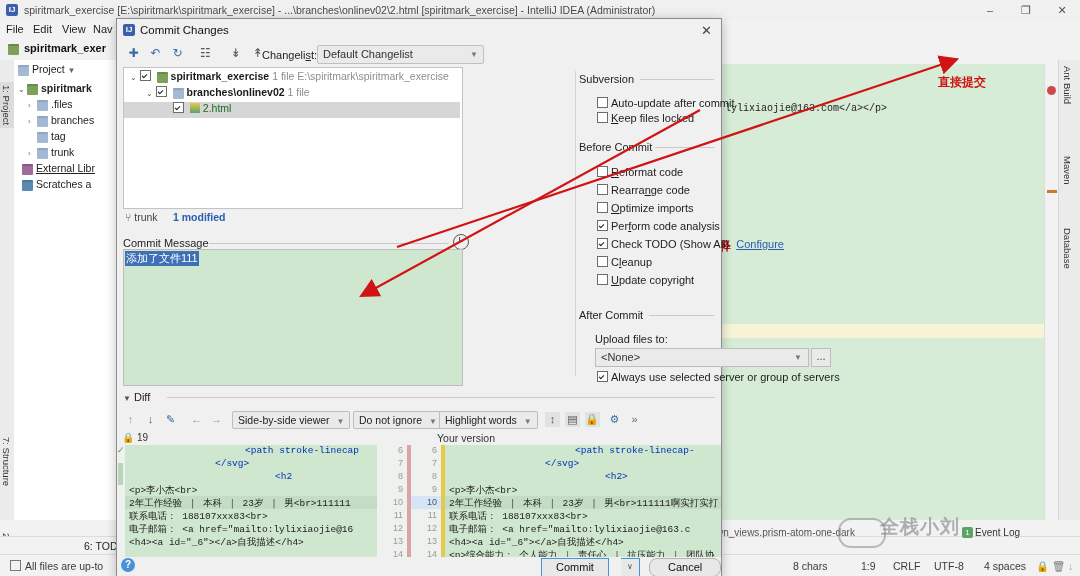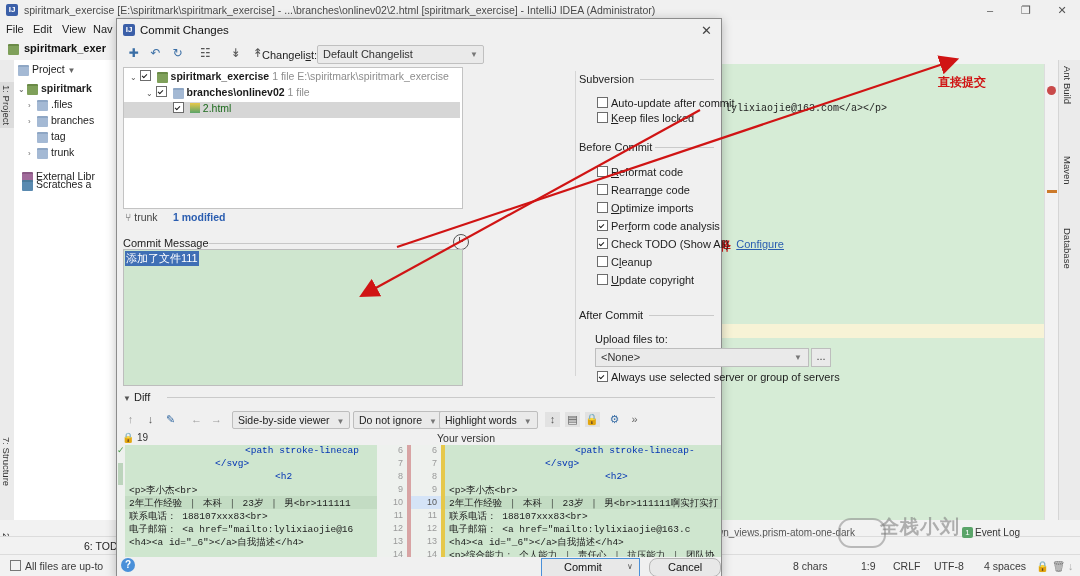--- a/index.html
+++ b/index.html
@@ -131,21 +131,21 @@
 
   #diffbody{left:0;top:426px;width:604px;height:112px;background:#cfe6cf;overflow:hidden;}
   .gutter{position:absolute;top:0;width:30px;height:112px;background:#eef1ee;font-size:9px;color:#9a9a9a;text-align:right;}
   .gnum{position:absolute;right:4px;font-size:9px;color:#9a9a9a;}
   .dline{position:absolute;font-family:"Liberation Mono","DejaVu Sans Mono",monospace;font-size:9.5px;white-space:nowrap;}
   .tag{color:#0033b3;}
   .txt{color:#222;}
   .hl{background:#d5e4f7;}
 
   #dlg-buttons{left:0;top:538px;width:604px;height:20px;}
-  #btn-commit{left:424px;top:1px;height:17px;line-height:17px;padding:0 22px;background:#e8e8e8;border:1px solid #4a90d9;
+  #btn-commit{left:424px;top:1px;height:17px;line-height:17px;padding:0 14px;background:#e8e8e8;border:1px solid #4a90d9;
      border-radius:0;font-size:11px;color:#111;}
   #btn-commit-caret{left:504px;top:1px;width:18px;height:17px;background:#e8e8e8;border:1px solid #4a90d9;border-left:none;
      text-align:center;line-height:15px;font-size:8px;color:#555;}
   #btn-cancel{left:532px;top:1px;height:17px;line-height:17px;padding:0 18px;background:#e8e8e8;border:1px solid #b4b4b4;
      border-radius:8px;font-size:11px;color:#111;}
   #help-btn{left:4px;top:1px;width:14px;height:14px;border-radius:50%;background:#4a90d9;color:#fff;
      font-size:10px;text-align:center;line-height:14px;font-weight:bold;}
 
   
   #arrows{left:0;top:0;width:1080px;height:576px;pointer-events:none;}
@@ -211,21 +211,21 @@
     </div>
     <div class="tree-row" style="left:14px;top:54px;">
       <span class="arrow">›</span><span class="folder-ic"></span><span>branches</span>
     </div>
     <div class="tree-row" style="left:14px;top:70px;">
       <span class="arrow"></span><span class="folder-ic"></span><span>tag</span>
     </div>
     <div class="tree-row" style="left:14px;top:86px;">
       <span class="arrow">›</span><span class="folder-ic"></span><span>trunk</span>
     </div>
-    <div class="tree-row" style="left:8px;top:110px;">
+    <div class="tree-row" style="left:8px;top:102px;text-decoration:underline;">
       <span class="folder-ic" style="background:#a06a9a;border-top-color:#8a5884;"></span><span>External Libr</span>
     </div>
     <div class="tree-row" style="left:8px;top:118px;">
       <span class="folder-ic" style="background:#5a8ab0;border-top-color:#4a7a9a;"></span><span>Scratches a</span>
     </div>
   </div>
 
   <div class="abs" id="editor-area"></div>
   <div class="abs" id="editor-tabstrip"></div>
   <div class="abs" id="editor-code">

